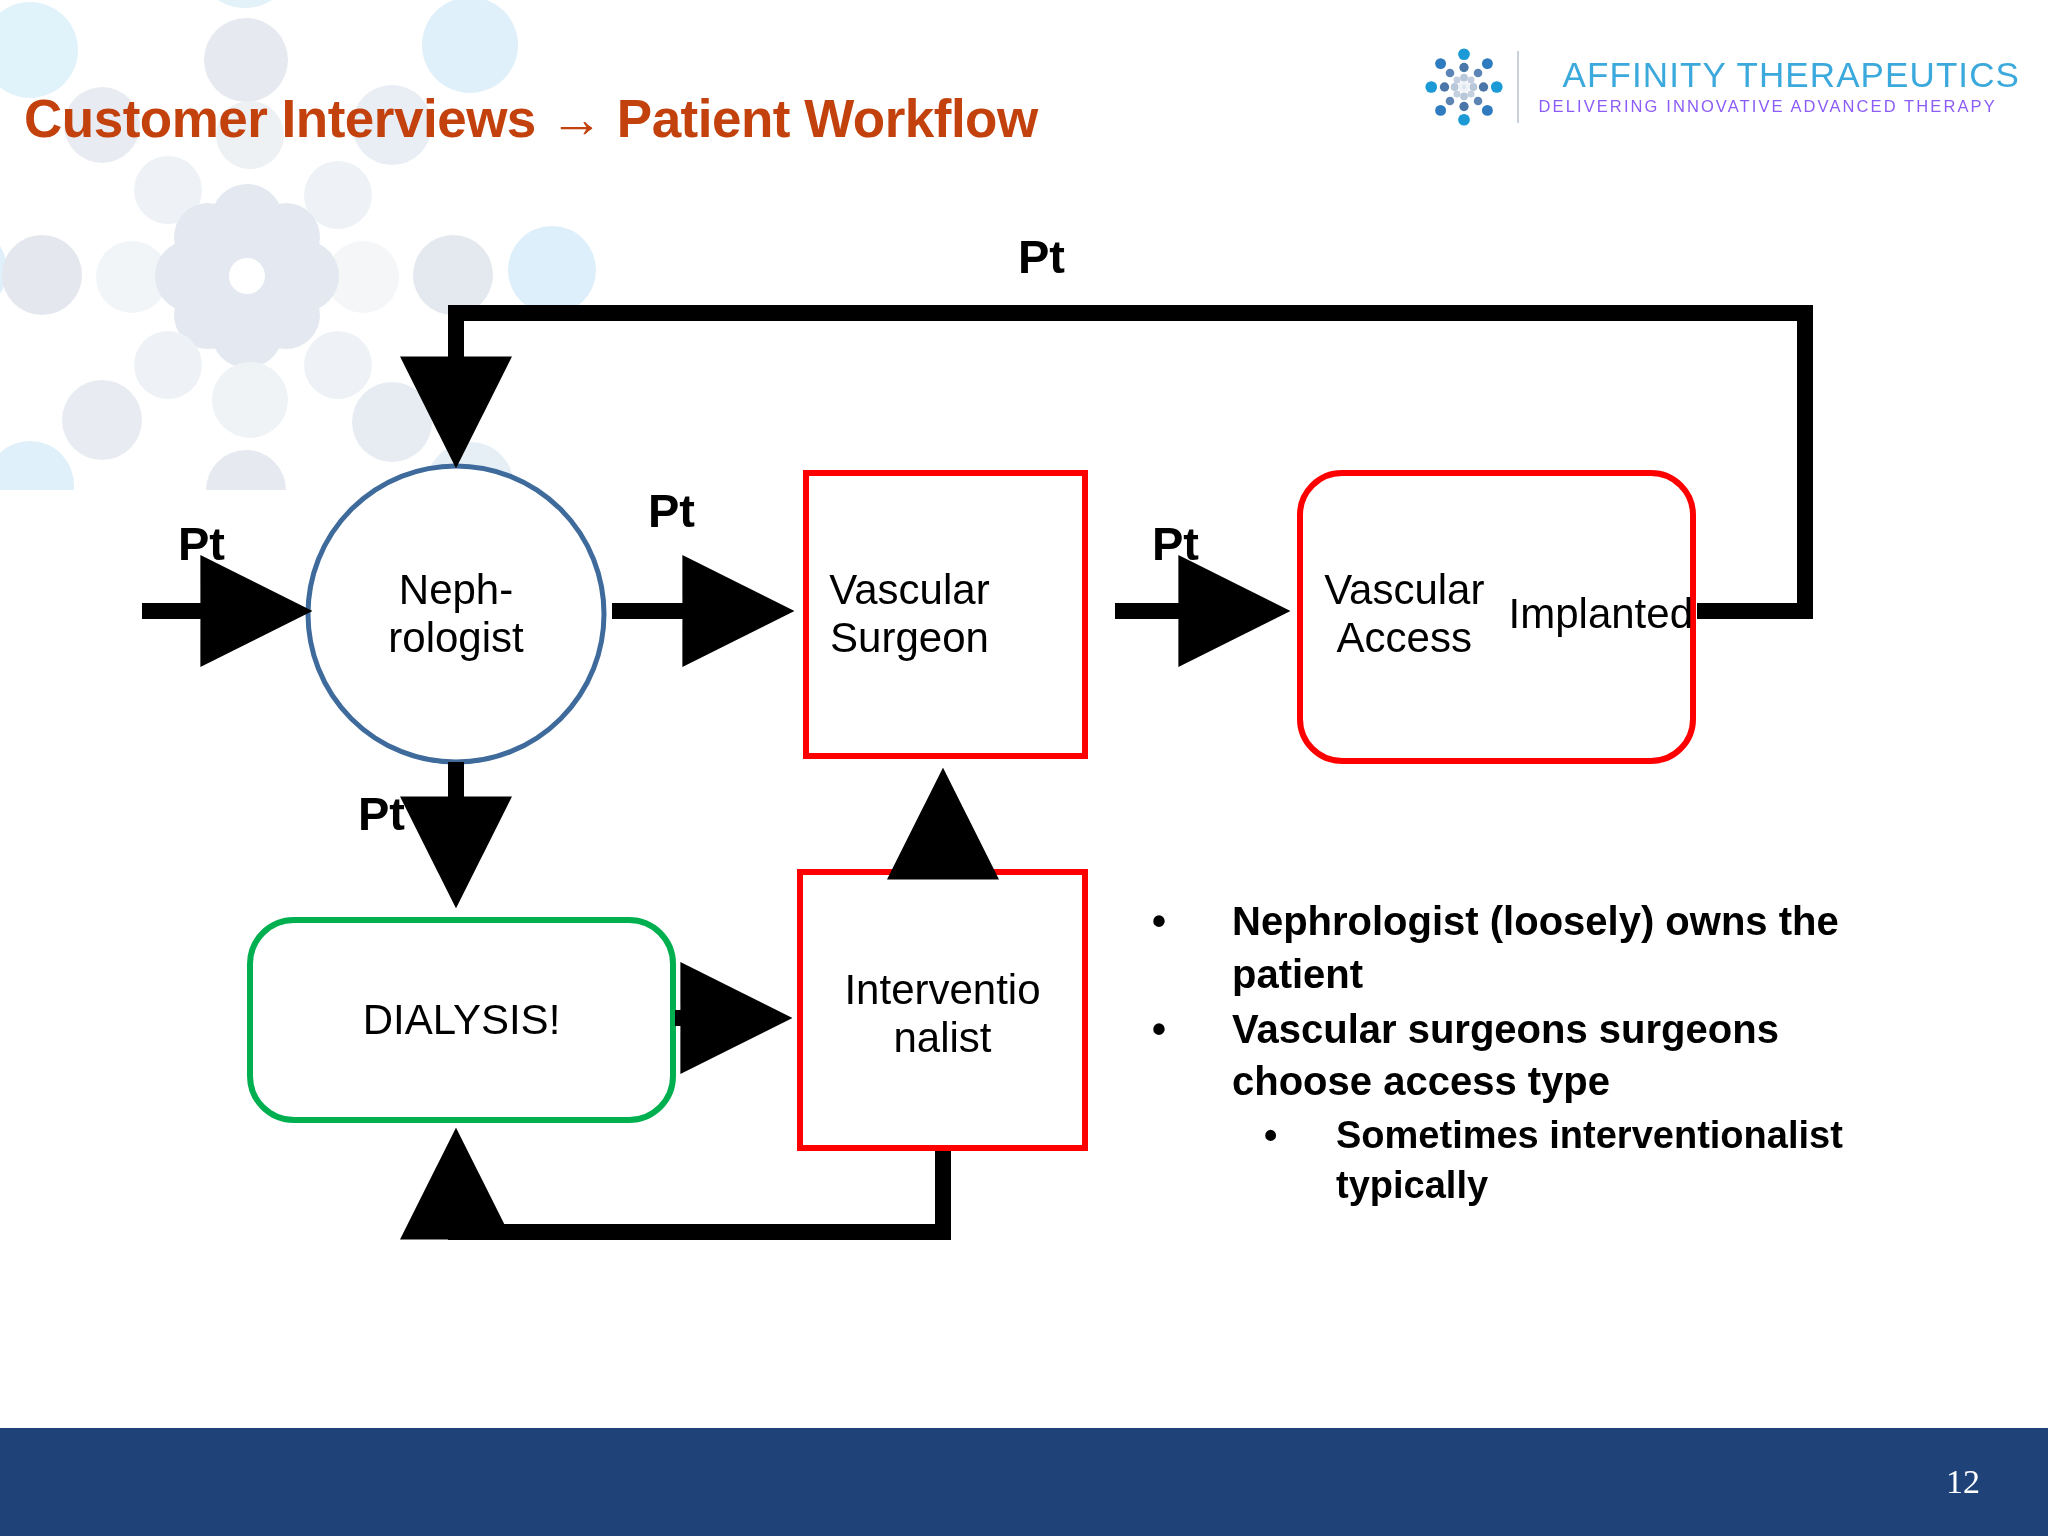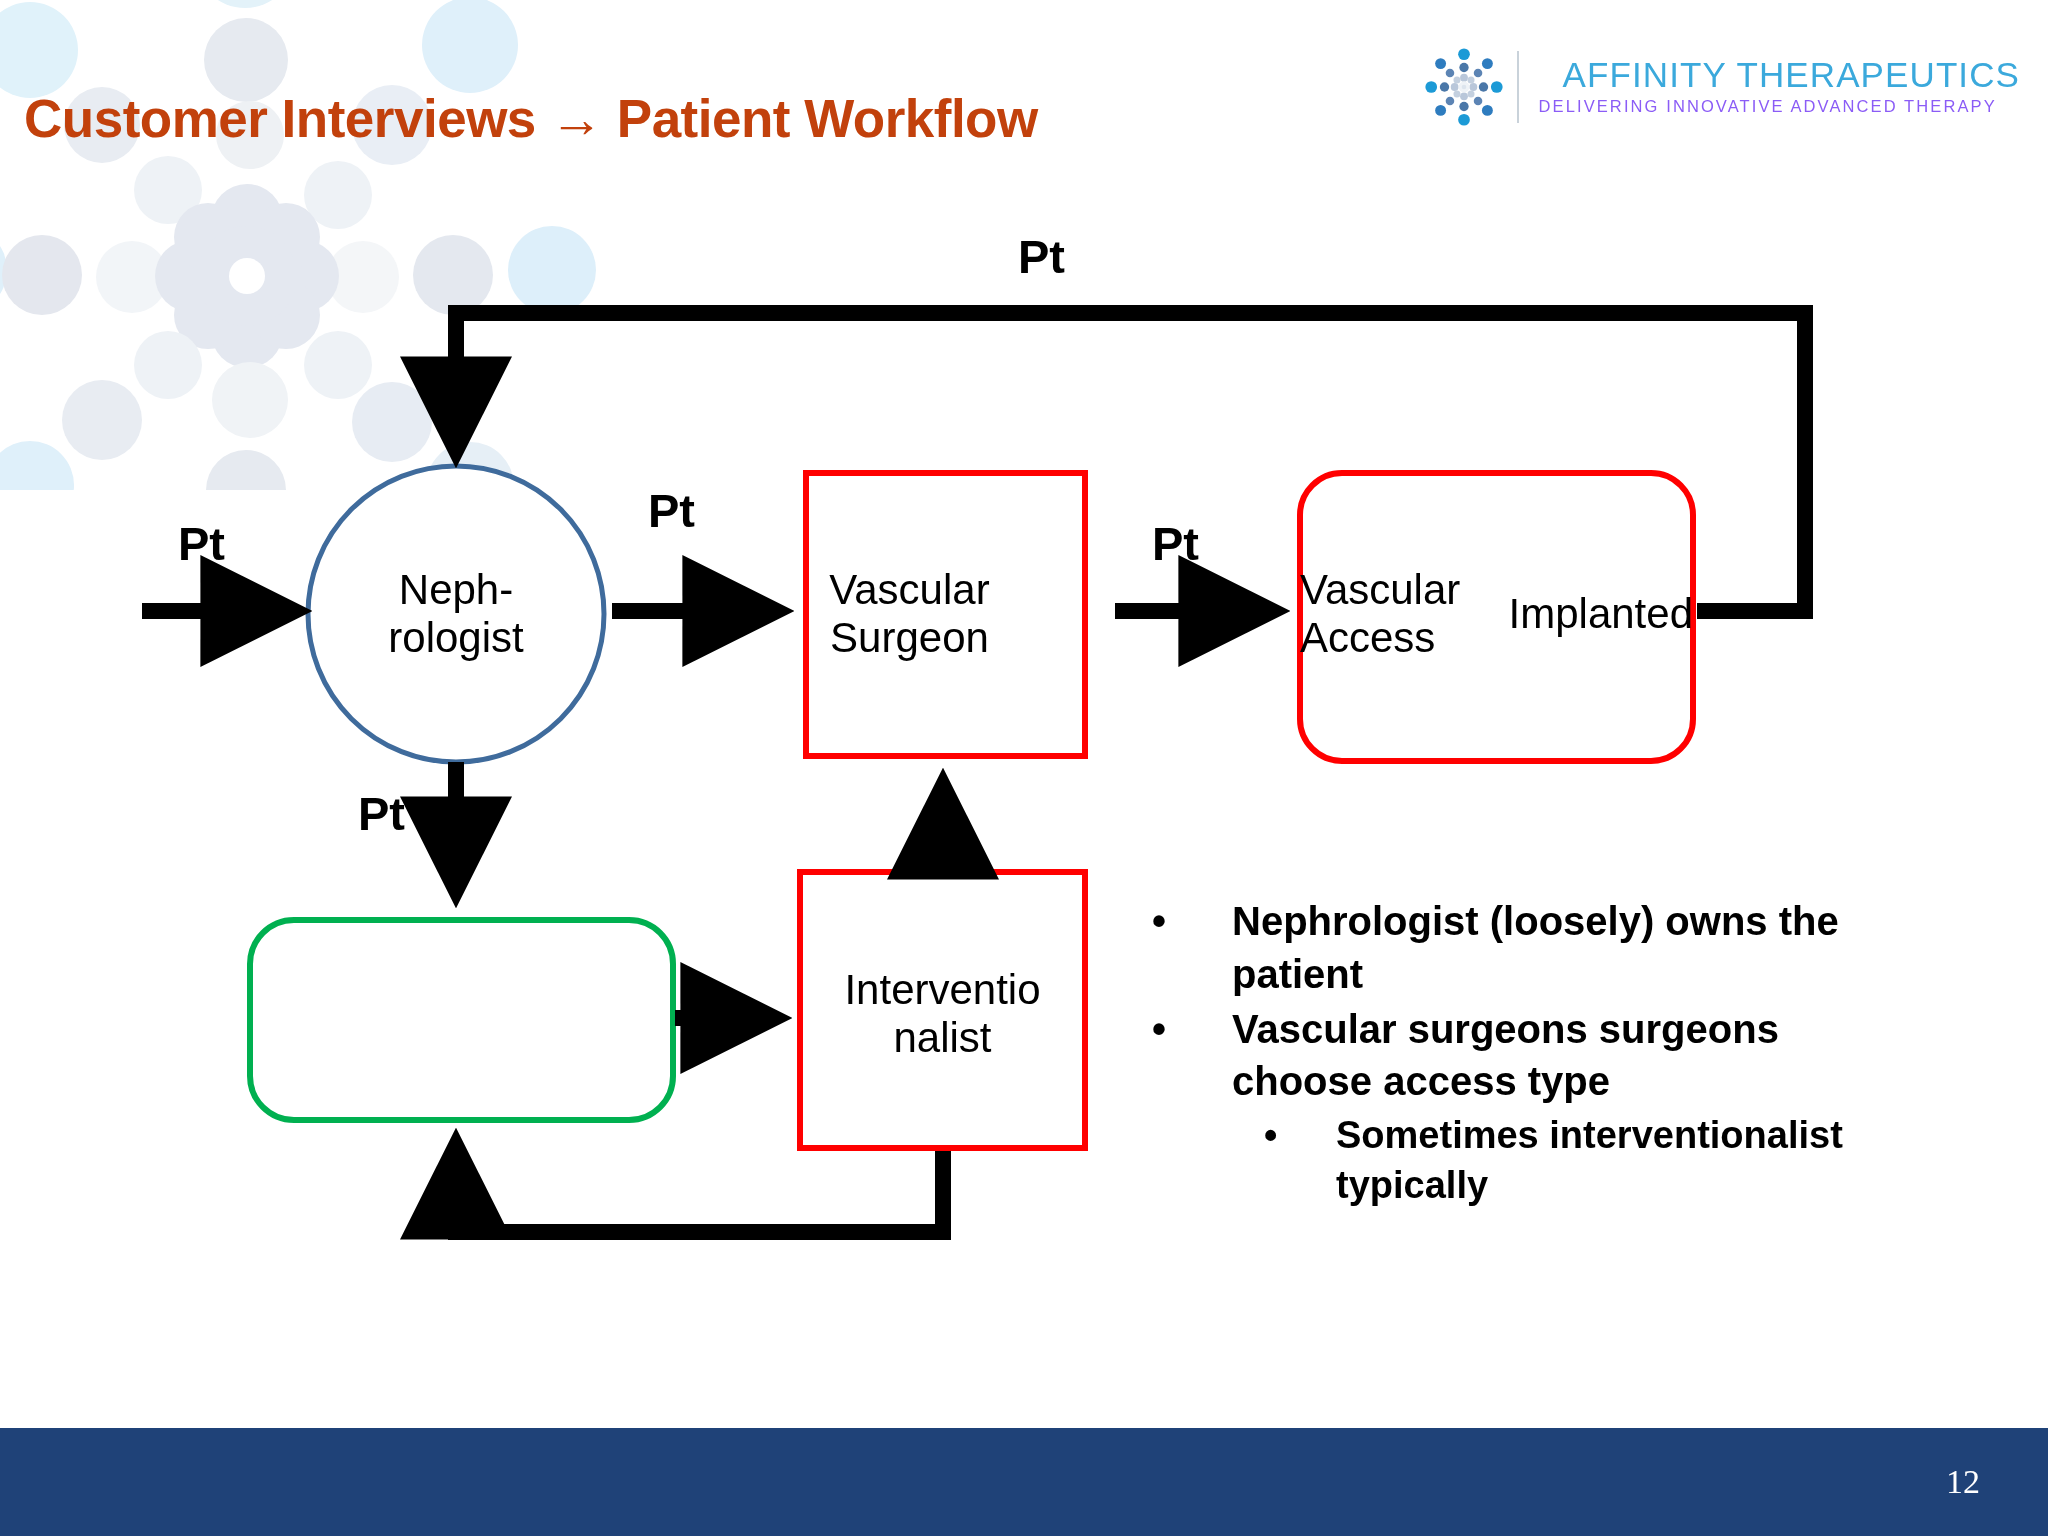--- a/index.html
+++ b/index.html
@@ -40,21 +40,21 @@
     letter-spacing:2.1px;line-height:1.2;margin-top:4px;
     font-family:"Liberation Sans", sans-serif;
   }
 
   
   #diagram{position:absolute;left:0;top:0;width:2048px;height:1536px;}
   #diagram svg{position:absolute;left:0;top:0;}
   .node-label{
     position:absolute;
     display:flex;align-items:center;justify-content:center;
-    text-align:left;
+    text-align:center;
     color:#000;
     font-family:"Liberation Sans", sans-serif;
     font-weight:400;
     line-height:1.14;
     pointer-events:none;
   }
   .edge-label{
     position:absolute;
     font-weight:bold;font-size:47px;color:#000;
     font-family:"Liberation Sans", sans-serif;
@@ -226,20 +226,23 @@
     <div class="node-label" style="left:770px;top:540px;width:279px;height:148px;font-size:42px;flex-direction:column;">
       <span>Vascular</span>
       <span>Surgeon</span>
     </div>
 
     <div class="node-label" style="left:1300px;top:540px;width:393px;height:148px;font-size:42px;flex-direction:row;">
       <span>Vascular Access</span>
       <span>Implanted</span>
     </div>
 
+    <div class="node-label" style="left:250px;top:980px;width:423px;height:80px;font-size:42px;">
+      <span>DIALYSIS!</span>
+    </div>
 
     <div class="node-label" style="left:800px;top:940px;width:285px;height:148px;font-size:42px;flex-direction:column;">
       <span>Interventio</span>
       <span>nalist</span>
     </div>
 
     <div class="edge-label" style="left:1018px;top:233px;">Pt</div>
 
     <div class="edge-label" style="left:178px;top:520px;">Pt</div>
 

